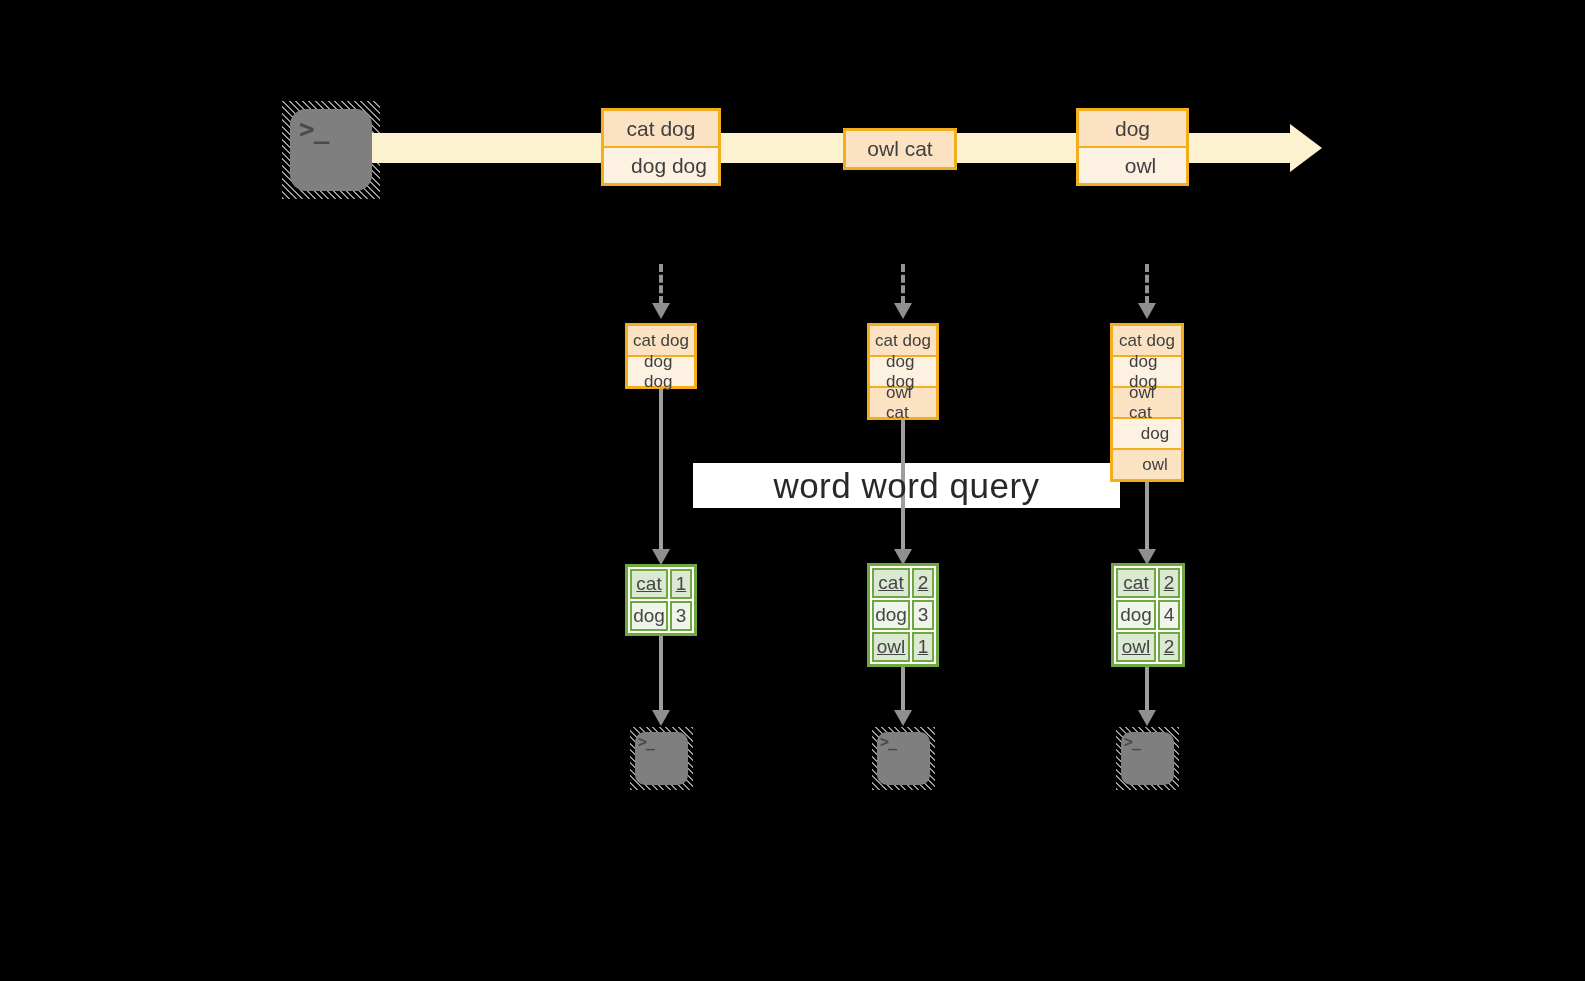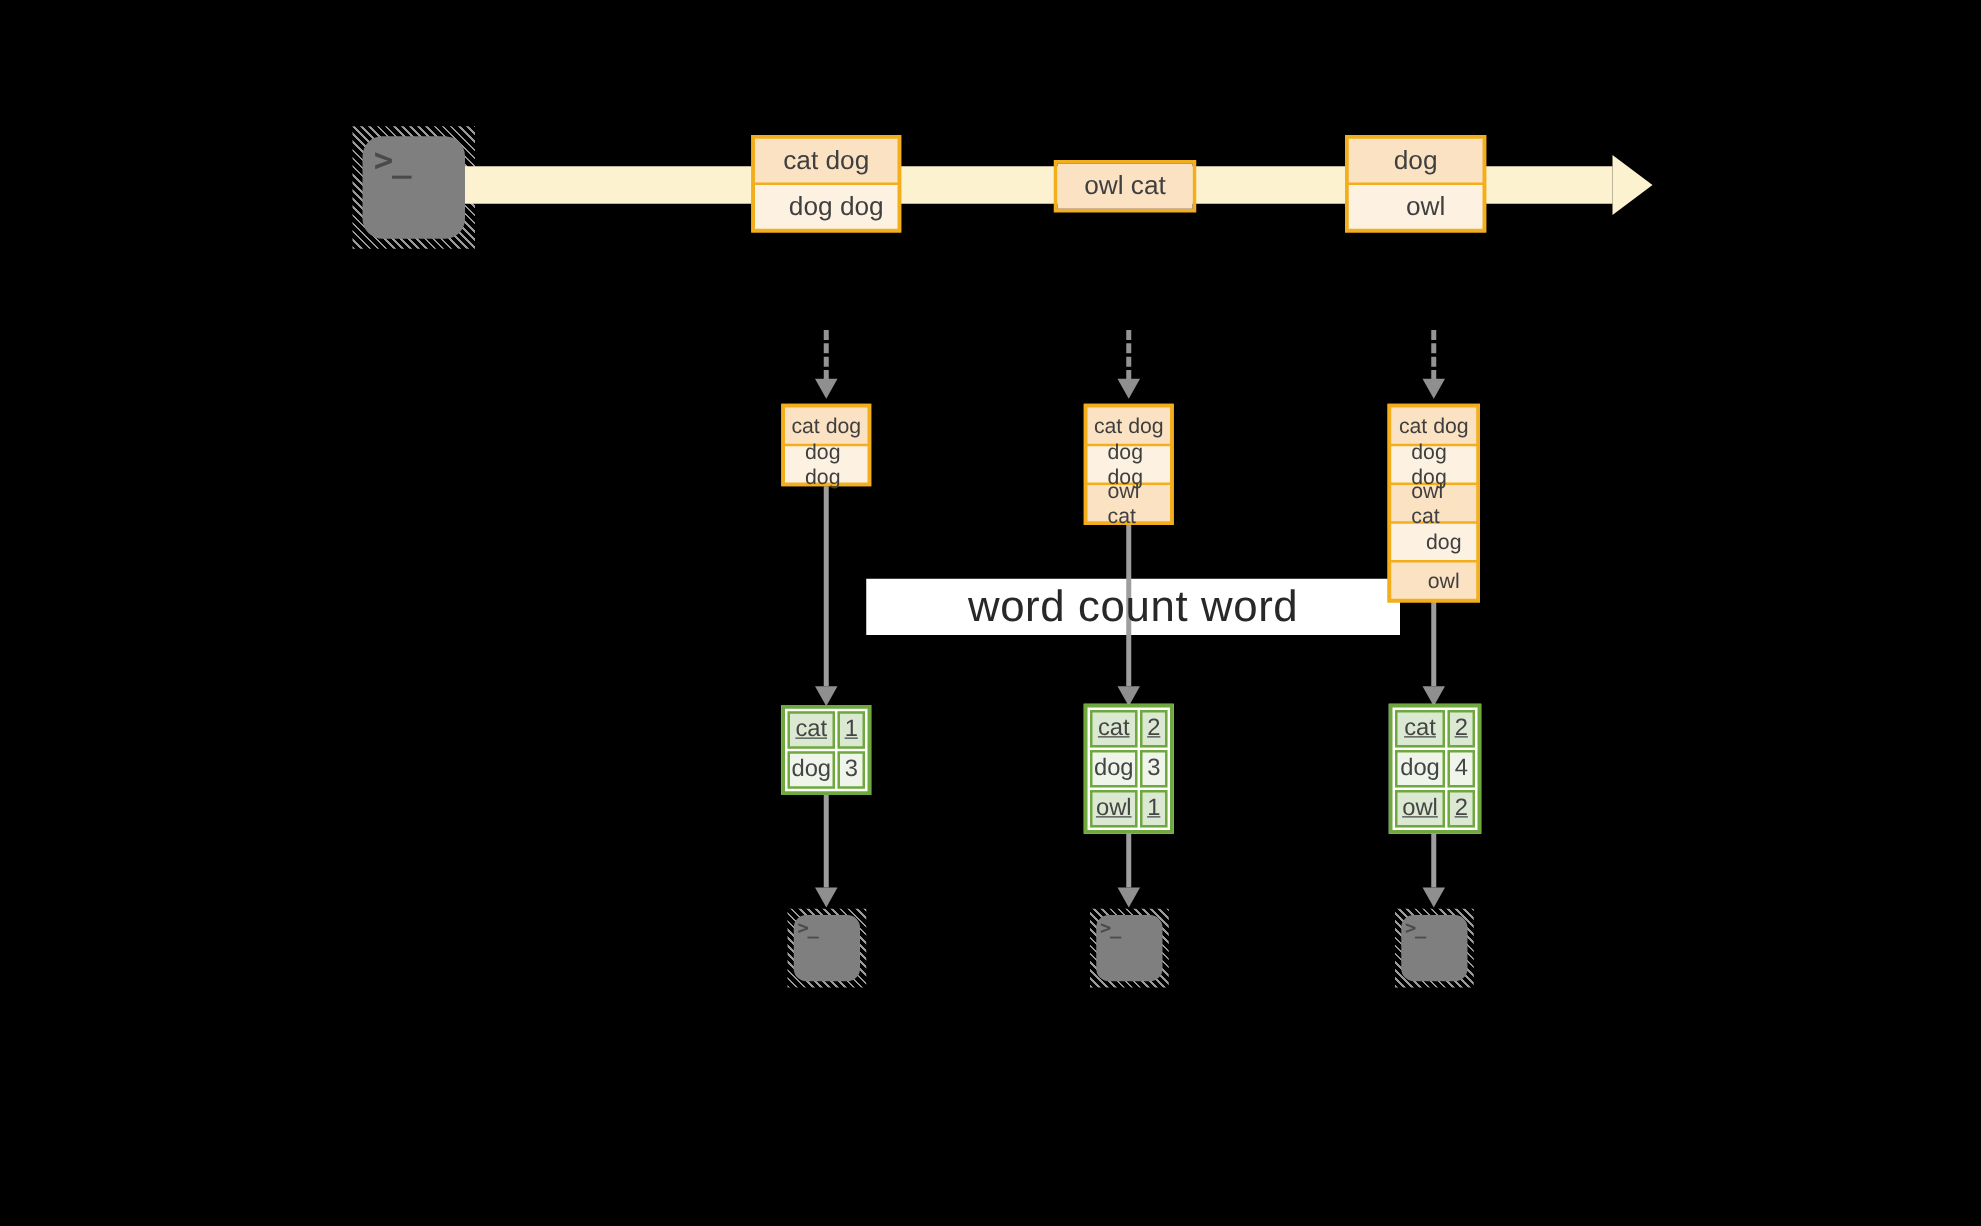--- a/index.html
+++ b/index.html
@@ -97,21 +97,21 @@
   </div>
 
   <div class="vline dash" style="left:659px;top:264px;height:40px;"></div>
   <div class="vhead" style="left:652px;top:303px;"></div>
   <div class="vline dash" style="left:901px;top:264px;height:40px;"></div>
   <div class="vhead" style="left:894px;top:303px;"></div>
   <div class="vline dash" style="left:1145px;top:264px;height:40px;"></div>
   <div class="vhead" style="left:1138px;top:303px;"></div>
 
   <div id="query-box">
-    <span>word count word</span>
+    <span>word word query</span>
   </div>
 
   <div class="obox stack z3" style="left:625px;top:323px;width:72px;">
     <div class="orow o-dark">cat dog</div>
     <div class="orow o-light">dog dog</div>
   </div>
   <div class="obox stack z3" style="left:867px;top:323px;width:72px;">
     <div class="orow o-dark">cat dog</div>
     <div class="orow o-light">dog dog</div>
     <div class="orow o-dark">owl cat</div>

